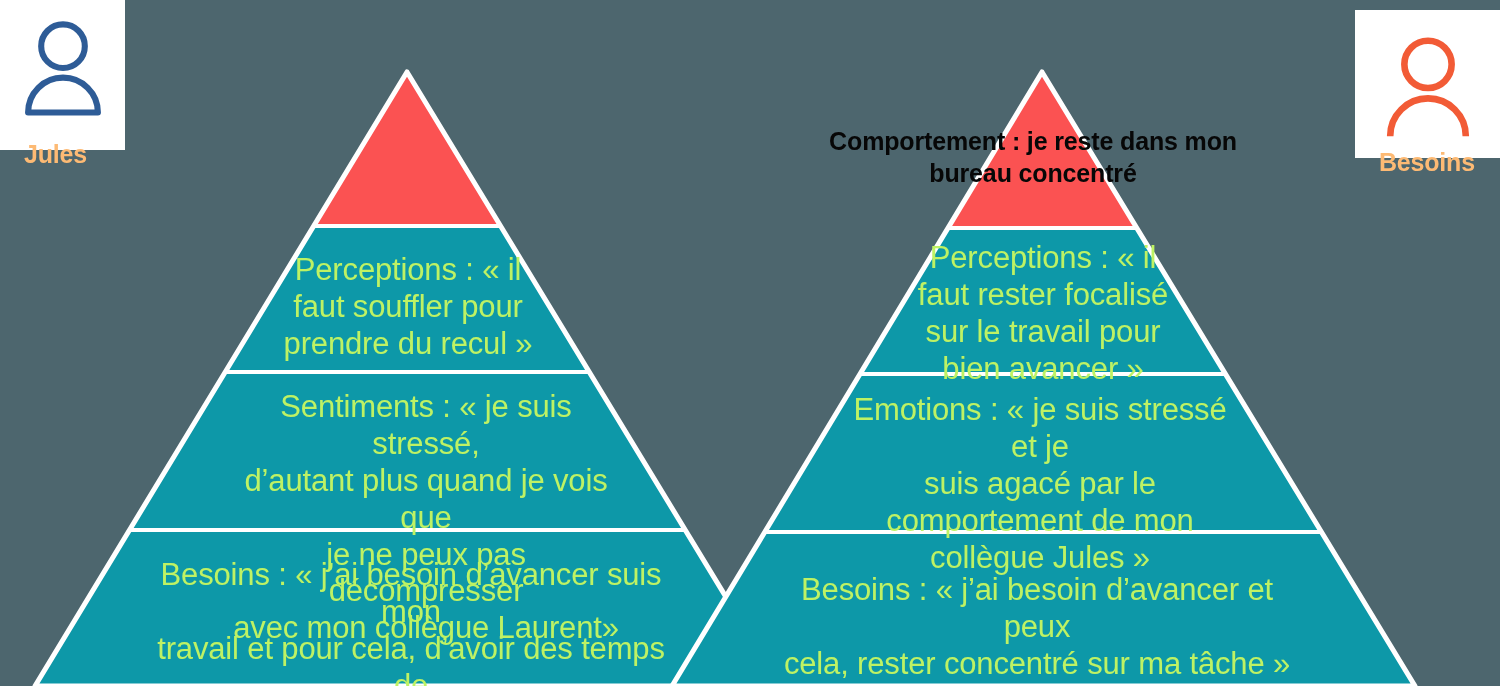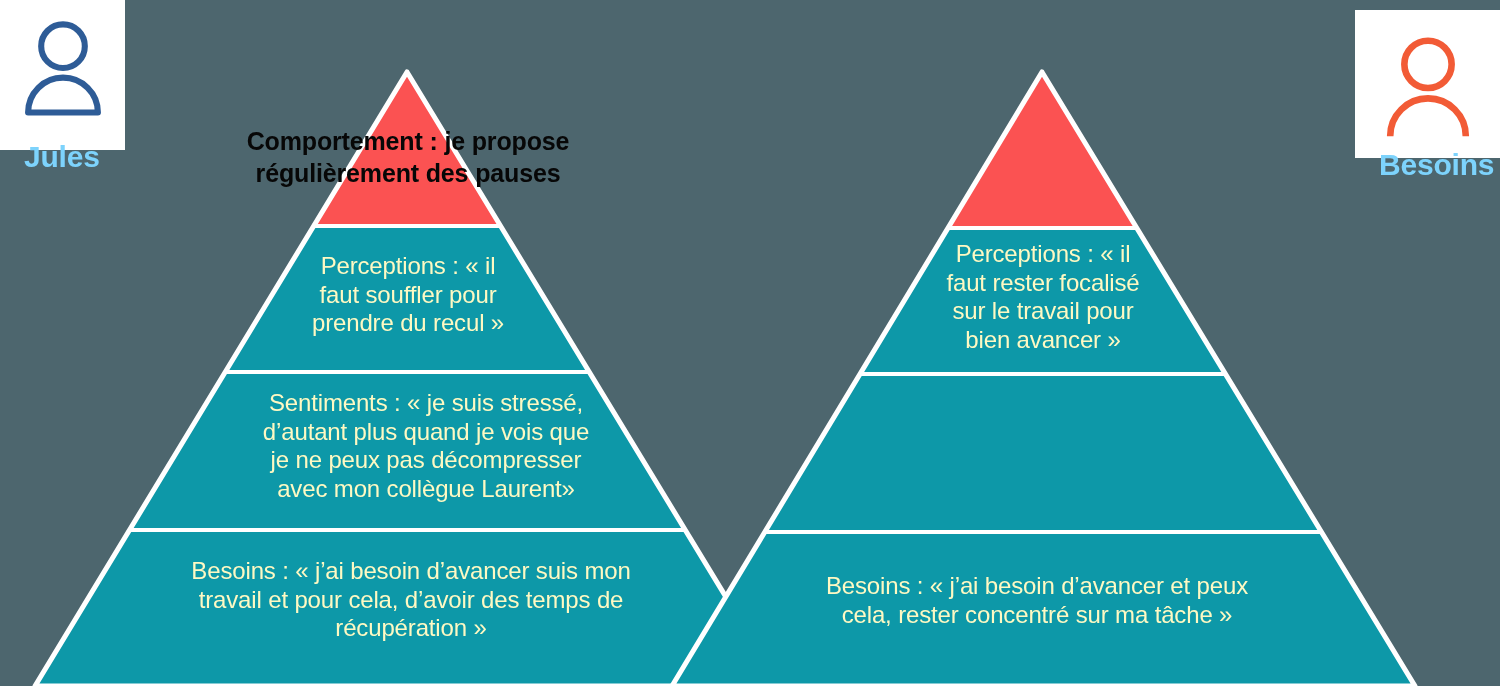--- a/index.html
+++ b/index.html
@@ -37,33 +37,33 @@
   .avatar-card.left  { left: 0;      top: 0;   width: 125px; height: 150px; }
   .avatar-card.right { left: 1355px; top: 10px; width: 145px; height: 148px; }
 
   .avatar-card svg { display: block; margin: 0 auto; }
   .avatar-card.left  svg { width: 88px;  height: 96px;  margin-top: 20px; }
   .avatar-card.right svg { width: 100px; height: 104px; margin-top: 26px; }
 
   .avatar-name {
     position: absolute;
     font-weight: bold;
-    color: #7dd3fc;
-    font-size: 30px;
+    color: #fdba74;
+    font-size: 25px;
     white-space: nowrap;
     letter-spacing: -0.2px;
   }
   .avatar-name.left  { left: 24px;   top: 140px; }
   .avatar-name.right { left: 1379px; top: 148px; }
 
   
   .band-text {
     position: absolute;
-    color: #fef9c3;
-    font-size: 24px;
+    color: #bef264;
+    font-size: 31px;
     line-height: 1.19;
     text-align: center;
     white-space: pre-line;
     letter-spacing: -0.15px;
   }
   .band-text.top {
     font-weight: bold;
     font-size: 25px;
     line-height: 1.26;
     color: #070707;
@@ -145,33 +145,37 @@
   <div class="avatar-name left">Jules</div>
 
   <div class="avatar-card right">
     <svg viewBox="0 0 100 110">
       <circle cx="50" cy="30" r="25" fill="none" stroke="#F25B36" stroke-width="7"></circle>
       <path d="M10 106 a40 40 0 0 1 80 0" fill="none" stroke="#F25B36" stroke-width="7" stroke-linecap="butt"></path>
     </svg>
   </div>
   <div class="avatar-name right">Besoins</div>
 
-  <div class="band-text top" id="l-top">Comportement : je propose
-régulièrement des pauses</div>
   <div class="band-text" id="l-perc">Perceptions : « il
 faut souffler pour
 prendre du recul »</div>
   <div class="band-text" id="l-sent">Sentiments : « je suis stressé,
 d’autant plus quand je vois que
 je ne peux pas décompresser
 avec mon collègue Laurent»</div>
   <div class="band-text" id="l-bes">Besoins : « j’ai besoin d’avancer suis mon
 travail et pour cela, d’avoir des temps de
 récupération »</div>
 
+  <div class="band-text top" id="r-top">Comportement : je reste dans mon
+bureau concentré</div>
   <div class="band-text" id="r-perc">Perceptions : « il
 faut rester focalisé
 sur le travail pour
 bien avancer »</div>
+  <div class="band-text" id="r-sent">Emotions : « je suis stressé et je
+suis agacé par le
+comportement de mon
+collègue Jules »</div>
   <div class="band-text" id="r-bes">Besoins  : « j’ai besoin d’avancer et peux
 cela, rester concentré sur ma tâche »</div>
 
 </div>
 
 </body></html>

